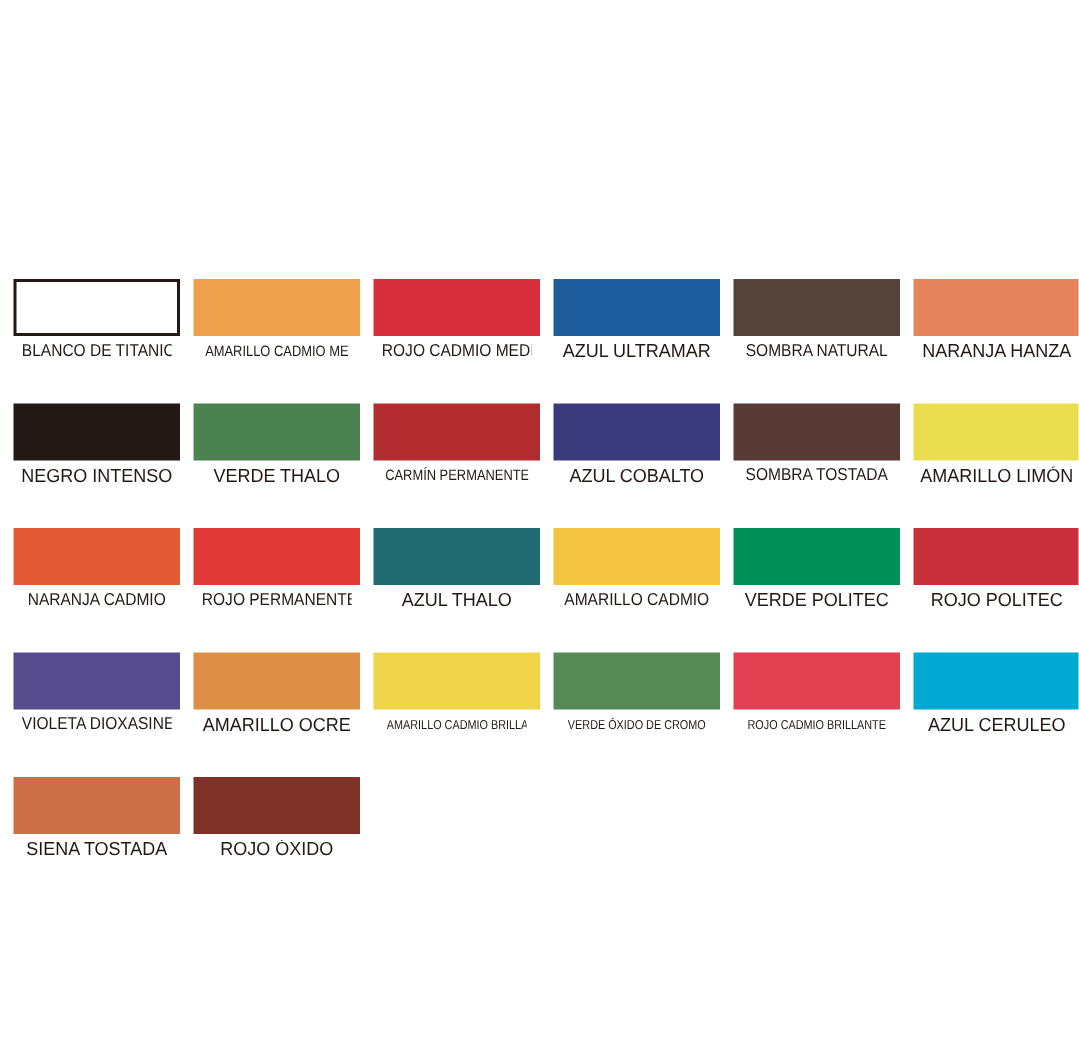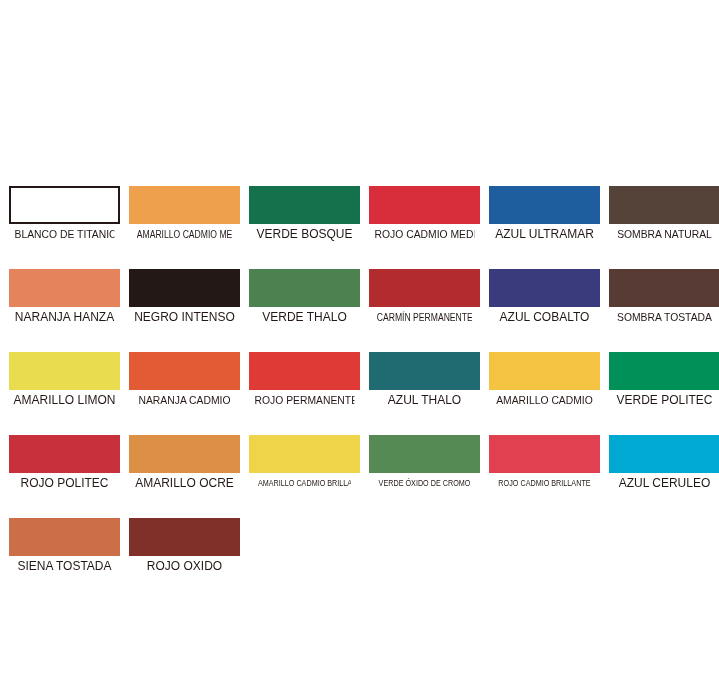--- a/index.html
+++ b/index.html
@@ -78,24 +78,20 @@
   <div id="swatch-grid">
       <div class="swatch-cell">
         <div class="swatch-chip bordered" style="background-color: rgb(255, 255, 255);"></div>
         <span class="swatch-label len-m">BLANCO DE TITANIO</span>
       </div>
       <div class="swatch-cell">
         <div class="swatch-chip" style="background-color: rgb(239, 160, 76);"></div>
         <span class="swatch-label len-l">AMARILLO CADMIO MEDIO</span>
       </div>
       <div class="swatch-cell">
-        <div class="swatch-chip" style="background-color: rgb(21, 113, 75);"></div>
-        <span class="swatch-label len-s">VERDE BOSQUE</span>
-      </div>
-      <div class="swatch-cell">
         <div class="swatch-chip" style="background-color: rgb(216, 46, 60);"></div>
         <span class="swatch-label len-m">ROJO CADMIO MEDIO</span>
       </div>
       <div class="swatch-cell">
         <div class="swatch-chip" style="background-color: rgb(31, 94, 158);"></div>
         <span class="swatch-label len-s">AZUL ULTRAMAR</span>
       </div>
       <div class="swatch-cell">
         <div class="swatch-chip" style="background-color: rgb(85, 66, 56);"></div>
         <span class="swatch-label len-m">SOMBRA NATURAL</span>
@@ -146,20 +142,24 @@
       </div>
       <div class="swatch-cell">
         <div class="swatch-chip" style="background-color: rgb(0, 144, 88);"></div>
         <span class="swatch-label len-s">VERDE POLITEC</span>
       </div>
       <div class="swatch-cell">
         <div class="swatch-chip" style="background-color: rgb(200, 49, 60);"></div>
         <span class="swatch-label len-s">ROJO POLITEC</span>
       </div>
       <div class="swatch-cell">
+        <div class="swatch-chip" style="background-color: rgb(87, 76, 142);"></div>
+        <span class="swatch-label len-m">VIOLETA DIOXASINE</span>
+      </div>
+      <div class="swatch-cell">
         <div class="swatch-chip" style="background-color: rgb(222, 143, 70);"></div>
         <span class="swatch-label len-s">AMARILLO OCRE</span>
       </div>
       <div class="swatch-cell">
         <div class="swatch-chip" style="background-color: rgb(239, 211, 72);"></div>
         <span class="swatch-label len-xl">AMARILLO CADMIO BRILLANTE</span>
       </div>
       <div class="swatch-cell">
         <div class="swatch-chip" style="background-color: rgb(86, 138, 85);"></div>
         <span class="swatch-label len-xl">VERDE ÓXIDO DE CROMO</span>

